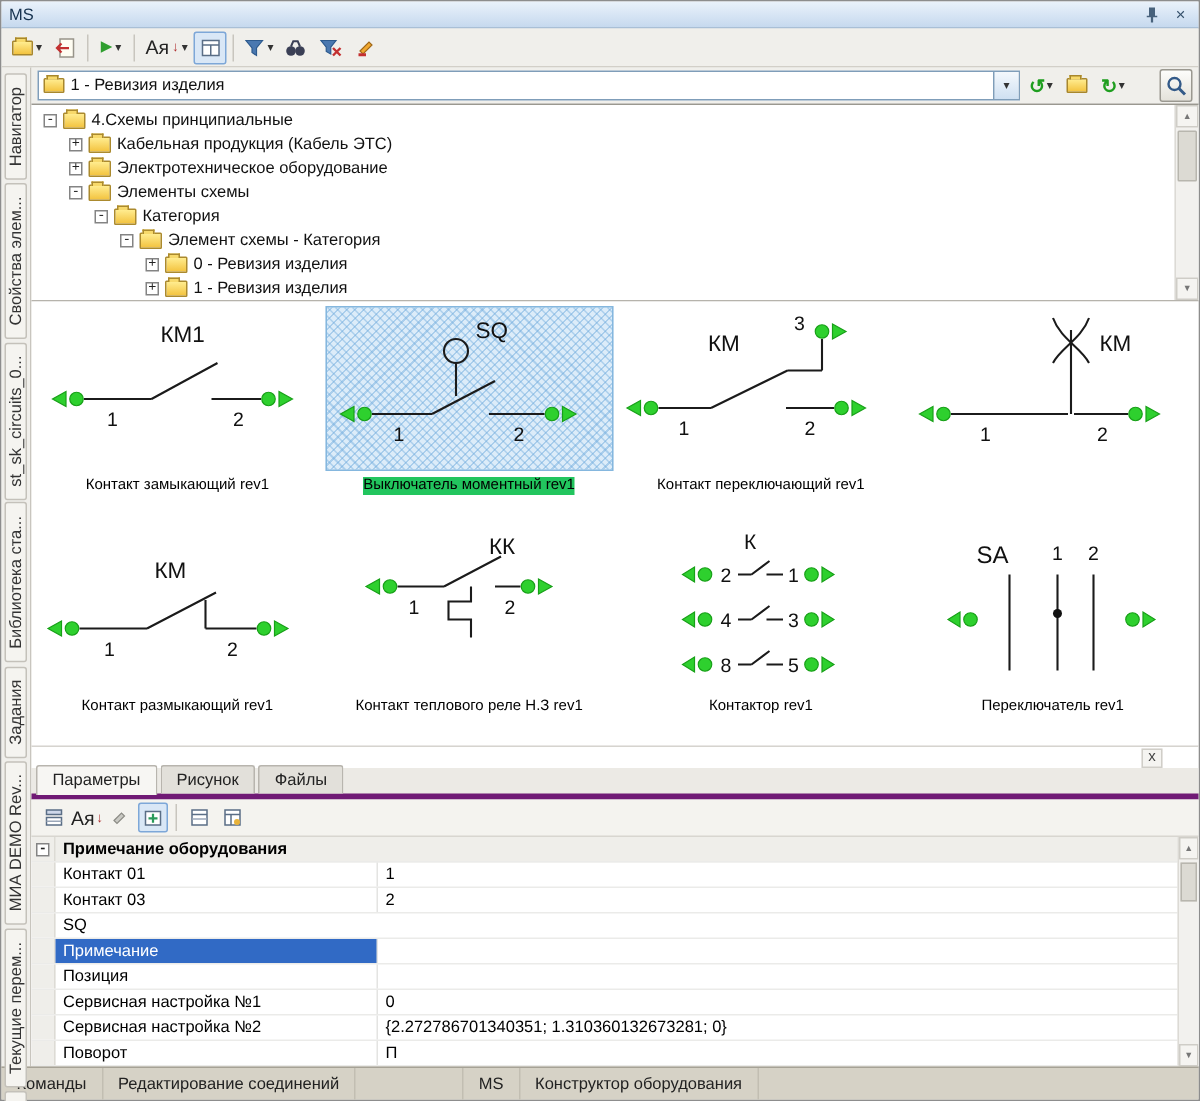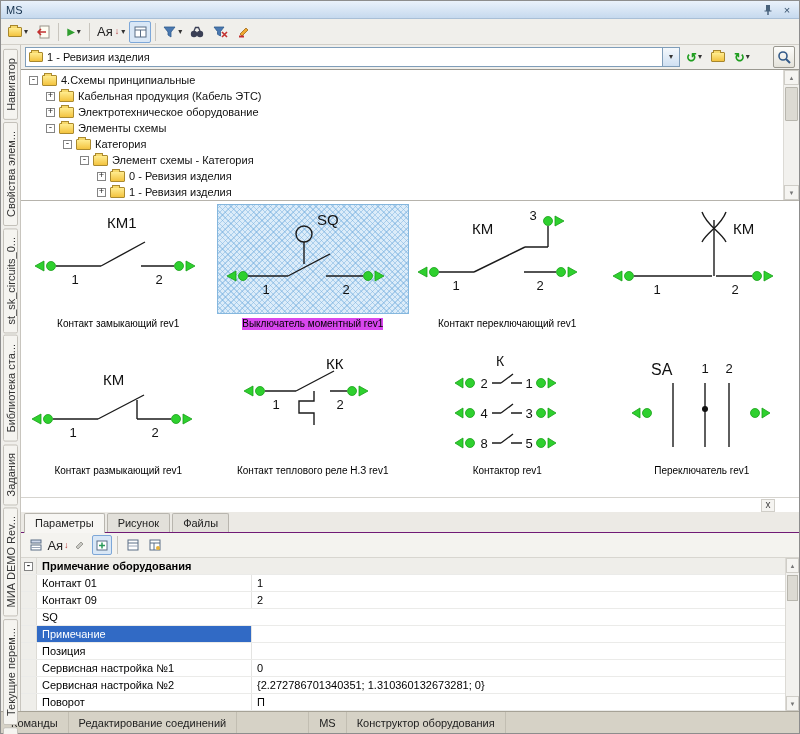--- a/index.html
+++ b/index.html
@@ -53,35 +53,35 @@
   .sbtn{height:15px;background:#f5f4f1;border:1px solid #cfcdc7;font-size:6px;color:#777;display:flex;align-items:center;justify-content:center}
   .strack{flex:1;position:relative}
   .sthumb{position:absolute;top:2px;left:1px;right:1px;height:34px;background:#dcdad3;border:1px solid #b8b6ae;border-radius:1px}
 
   
   .gallery{height:296px;background:#fff;display:grid;grid-template-columns:repeat(4,1fr);grid-auto-rows:147px;padding-top:2px;flex:none}
   .cell{display:flex;flex-direction:column;align-items:center;padding:1px}
   .symwrap{width:100%;height:110px;display:flex;align-items:center;justify-content:center}
   .cell.sel .symwrap{background-color:#dcecf9;background-image:repeating-linear-gradient(45deg,rgba(110,170,220,.45) 0 1px,transparent 1px 4px),repeating-linear-gradient(-45deg,rgba(110,170,220,.45) 0 1px,transparent 1px 4px);border:1px solid #85b7de}
   .cap{margin-top:4px;font-size:10px;text-align:center;line-height:12px;max-width:184px;color:#000}
-  .cell.sel .cap{background:#d946ef}
+  .cell.sel .cap{background:#22c55e}
   .sym .w{stroke:#1b1b1b;stroke-width:1.4;fill:none}
   .sym .cpt{fill:#2ed02e;stroke:#18a018;stroke-width:0.8}
   .sym text{font-family:"Liberation Sans",sans-serif;fill:#111}
   .sym .num{font-size:13px;text-anchor:middle}
   .sym .ttl{font-size:15px}
   .sym .dot{fill:#111;stroke:none}
 
   
   .filter-row{height:15px;background:#fff;border-top:1px solid #d6d4cf;display:flex;align-items:center;justify-content:flex-end;padding-right:24px;flex:none}
   .filter-x{font-size:10px;color:#444;width:14px;height:13px;display:flex;align-items:center;justify-content:center;border:1px solid #d0cec8;background:#f5f4f1;line-height:1}
 
   
   .panel{flex:1;display:flex;flex-direction:column;background:#f0efeb;min-height:0}
-  .ptabs{height:21px;display:flex;align-items:flex-end;padding-left:3px;background:#eceae5;border-bottom:1px solid #701a75;flex:none}
+  .ptabs{height:21px;display:flex;align-items:flex-end;padding-left:3px;background:#eceae5;border-bottom:4px solid #701a75;flex:none}
   .ptab{padding:3px 10px;border:1px solid #b8b5ae;border-bottom:none;margin-right:2px;background:#e2e0da;border-radius:2px 2px 0 0;position:relative;color:#222}
   .ptab.active{background:#f7f6f3;z-index:2;margin-bottom:-1px;padding-bottom:4px}
   .ptoolbar{height:25px;display:flex;align-items:center;gap:2px;padding:0 5px;background:#f4f3ef;border-bottom:1px solid #d8d6d0;flex:none}
   .ptb{width:20px;height:20px;display:flex;align-items:center;justify-content:center;border:1px solid transparent;border-radius:2px;gap:1px}
   .ptb.pressed{background:#d9e7f6;border-color:#7da7d8}
 
   
   .pgrid{flex:1;background:#fff;overflow:hidden;display:flex;min-height:0}
   .pgrid-rows{flex:1;min-width:0}
   .prow{height:17px;display:flex;border-bottom:1px solid #ebebe9;align-items:stretch}
@@ -491,21 +491,21 @@
                 </span>
               <span class="pl">Примечание оборудования</span>
             </div>
             <div class="prow">
               <span class="pg-m"></span>
               <span class="pl">Контакт 01</span>
               <span class="pv">1</span>
             </div>
             <div class="prow">
               <span class="pg-m"></span>
-              <span class="pl">Контакт 09</span>
+              <span class="pl">Контакт 03</span>
               <span class="pv">2</span>
             </div>
             <div class="prow">
               <span class="pg-m"></span>
               <span class="pv">SQ</span>
             </div>
             <div class="prow sel">
               <span class="pg-m"></span>
               <span class="pl">Примечание</span>
               <span class="pv"></span>

